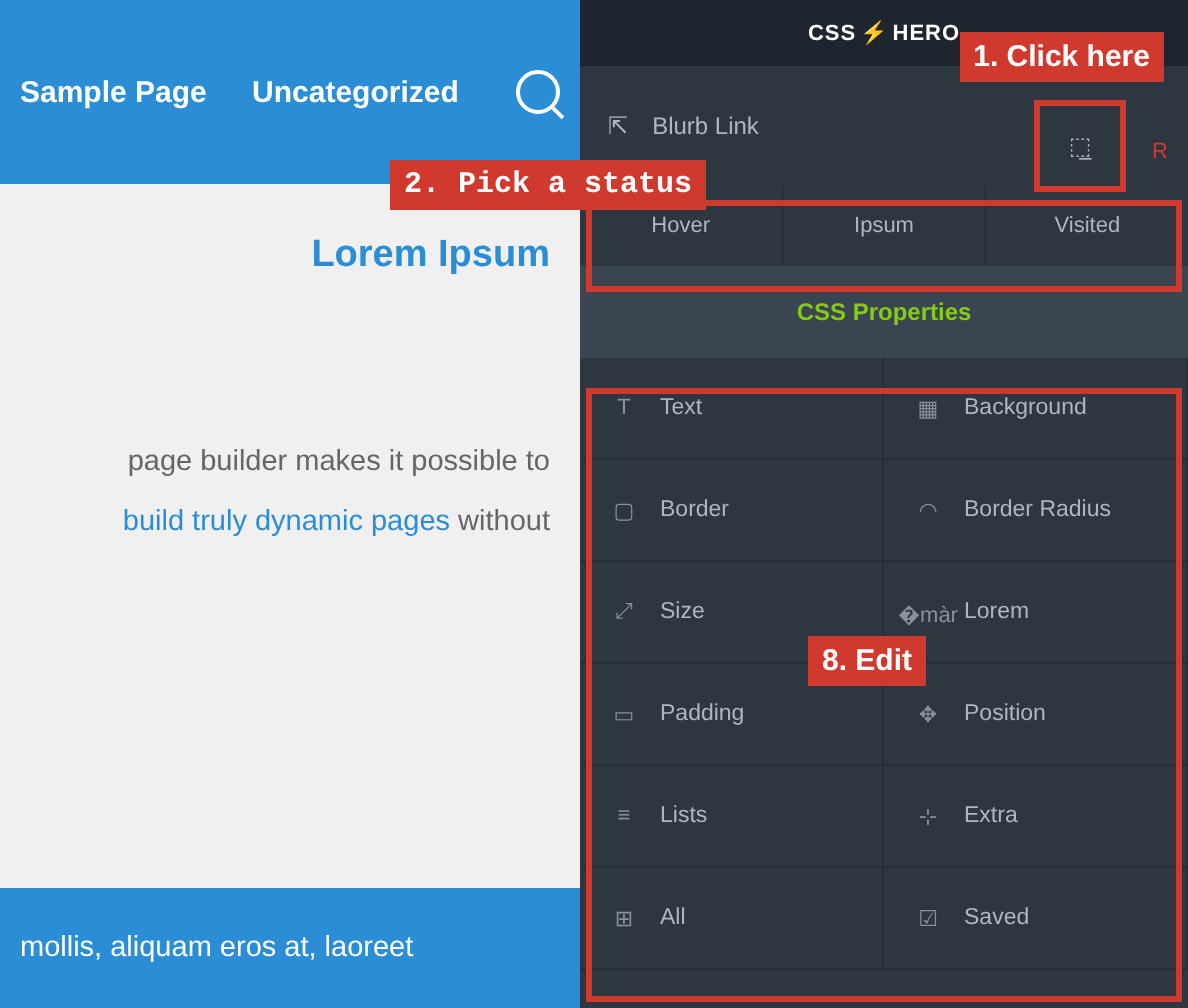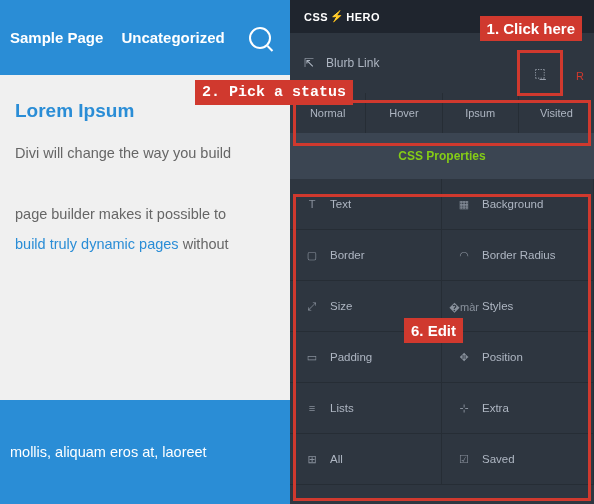--- a/index.html
+++ b/index.html
@@ -1,32 +1,32 @@
 <!DOCTYPE html>
 <html><head>
 <meta charset="utf-8">
 <style>
 * { margin: 0; padding: 0; box-sizing: border-box; font-family: -apple-system, BlinkMacSystemFont, "Segoe UI", Arial, sans-serif; }
 body { width: 594px; height: 504px; overflow: hidden; display: flex; background: #f5f5f5; }
 
 .left-panel { width: 290px; display: flex; flex-direction: column; }
-.top-nav { background: #2a8dd6; height: 75px; display: flex; align-items: center; padding: 0 10px; color: white; gap: 18px; }
+.top-nav { background: #2a8dd6; height: 92px; display: flex; align-items: center; padding: 0 10px; color: white; gap: 18px; justify-content: space-between; }
 .top-nav span { font-weight: 600; font-size: 15px; }
 .search-circle { width: 22px; height: 22px; border: 2px solid white; border-radius: 50%; margin-left: 6px; position: relative; }
 .search-circle::after { content: ""; position: absolute; width: 2px; height: 7px; background: white; transform: rotate(-45deg); bottom: -5px; right: -2px; }
 
-.content-area { background: #f0f0f0; padding: 25px 15px; text-align: left; color: #666; flex: 1; }
+.content-area { background: #f0f0f0; padding: 25px 15px; text-align: right; color: #666; flex: 1; }
 .content-title { color: #2a8dd6; font-size: 19px; font-weight: 600; margin-bottom: 16px; }
 .content-area p { font-size: 14.5px; line-height: 2.1; }
 .content-area a { color: #2a8dd6; text-decoration: none; }
 
-.bottom-blue { background: #2a8dd6; color: white; padding: 44px 10px; font-size: 14.5px; }
+.bottom-blue { background: #2a8dd6; color: white; padding: 22px 10px; font-size: 14.5px; }
 
 .right-panel { width: 304px; background: #2e3640; color: #aeb6c2; position: relative; }
-.hero-bar { height: 33px; background: #1f252e; display: flex; align-items: center; padding: 0 14px; font-size: 11px; letter-spacing: 0.5px; }
+.hero-bar { height: 33px; background: #1f252e; display: flex; align-items: center; padding: 0 30px; font-size: 11px; letter-spacing: 0.5px; justify-content: center; }
 .hero-bar b { color: #fff; font-weight: 700; }
 
 .blurb-row { height: 60px; display: flex; align-items: center; padding: 0 14px; font-size: 12px; }
 .blurb-row .ext-icon { margin-right: 12px; }
 .r-mark { position: absolute; right: 10px; top: 70px; font-size: 11px; color: #d0392e; }
 
 .state-tabs { display: flex; height: 40px; }
 .state-tabs div { flex: 1; display: flex; align-items: center; justify-content: center; font-size: 11px; border-right: 1px solid #262d35; cursor: pointer; }
 .state-tabs div:last-child { border-right: none; }
 
@@ -47,21 +47,21 @@
 
 <div class="left-panel">
   <div class="top-nav">
     <span>Sample Page</span>
     <span>Uncategorized</span>
     <span class="search-circle"></span>
   </div>
   <div class="content-area">
     <div class="content-title">Lorem Ipsum</div>
     <p>
-      <span>Divi will change the way you build</span><br>
+      <br>
       <br>
       <span>page builder makes it possible to</span><br>
       <a href="#">build truly dynamic pages</a><span> without</span><br>
     </p>
   </div>
   <div class="bottom-blue">
     <span>mollis, aliquam eros at, laoreet</span>
   </div>
 </div>
 
@@ -72,21 +72,20 @@
     <b>HERO</b>
   </div>
 
   <div class="blurb-row">
     <span class="ext-icon">⇱</span>
     <span>Blurb Link</span>
   </div>
   <span class="r-mark">R</span>
 
   <div class="state-tabs">
-    <div>Normal</div>
     <div>Hover</div>
     <div>Ipsum</div>
     <div>Visited</div>
   </div>
 
   <div class="prop-tabs">
     <div class="active">CSS Properties</div>
   </div>
 
   <div class="grid">
@@ -105,21 +104,21 @@
     <div class="cell">
         <span class="ico">◠</span>
         <span>Border Radius</span>
       </div>
     <div class="cell">
         <span class="ico">⤢</span>
         <span>Size</span>
       </div>
     <div class="cell">
         <span class="ico">�màr</span>
-        <span>Styles</span>
+        <span>Lorem</span>
       </div>
     <div class="cell">
         <span class="ico">▭</span>
         <span>Padding</span>
       </div>
     <div class="cell">
         <span class="ico">✥</span>
         <span>Position</span>
       </div>
     <div class="cell">
@@ -143,13 +142,13 @@
   <div class="callout" style="top:16px; right:12px;">1. Click here</div>
   <div class="redbox" style="top:50px; left:227px; width:46px; height:46px;">
     <div style="position:absolute;top:50%;left:50%;transform:translate(-50%,-50%);font-size:12px;color:#aeb6c2;">⬚̲</div>
   </div>
 
   <div class="redbox" style="top:100px; left:3px; width:298px; height:46px;"></div>
   <div class="redbox" style="top:194px; left:3px; width:298px; height:307px;"></div>
 </div>
 
 <div class="callout" style="top:80px; left:195px;font-family:Liberation Mono, monospace;">2. Pick a status</div>
-<div class="callout" style="top:318px; left:404px;">6. Edit</div>
+<div class="callout" style="top:318px; left:404px;">8. Edit</div>
 
 </body></html>

